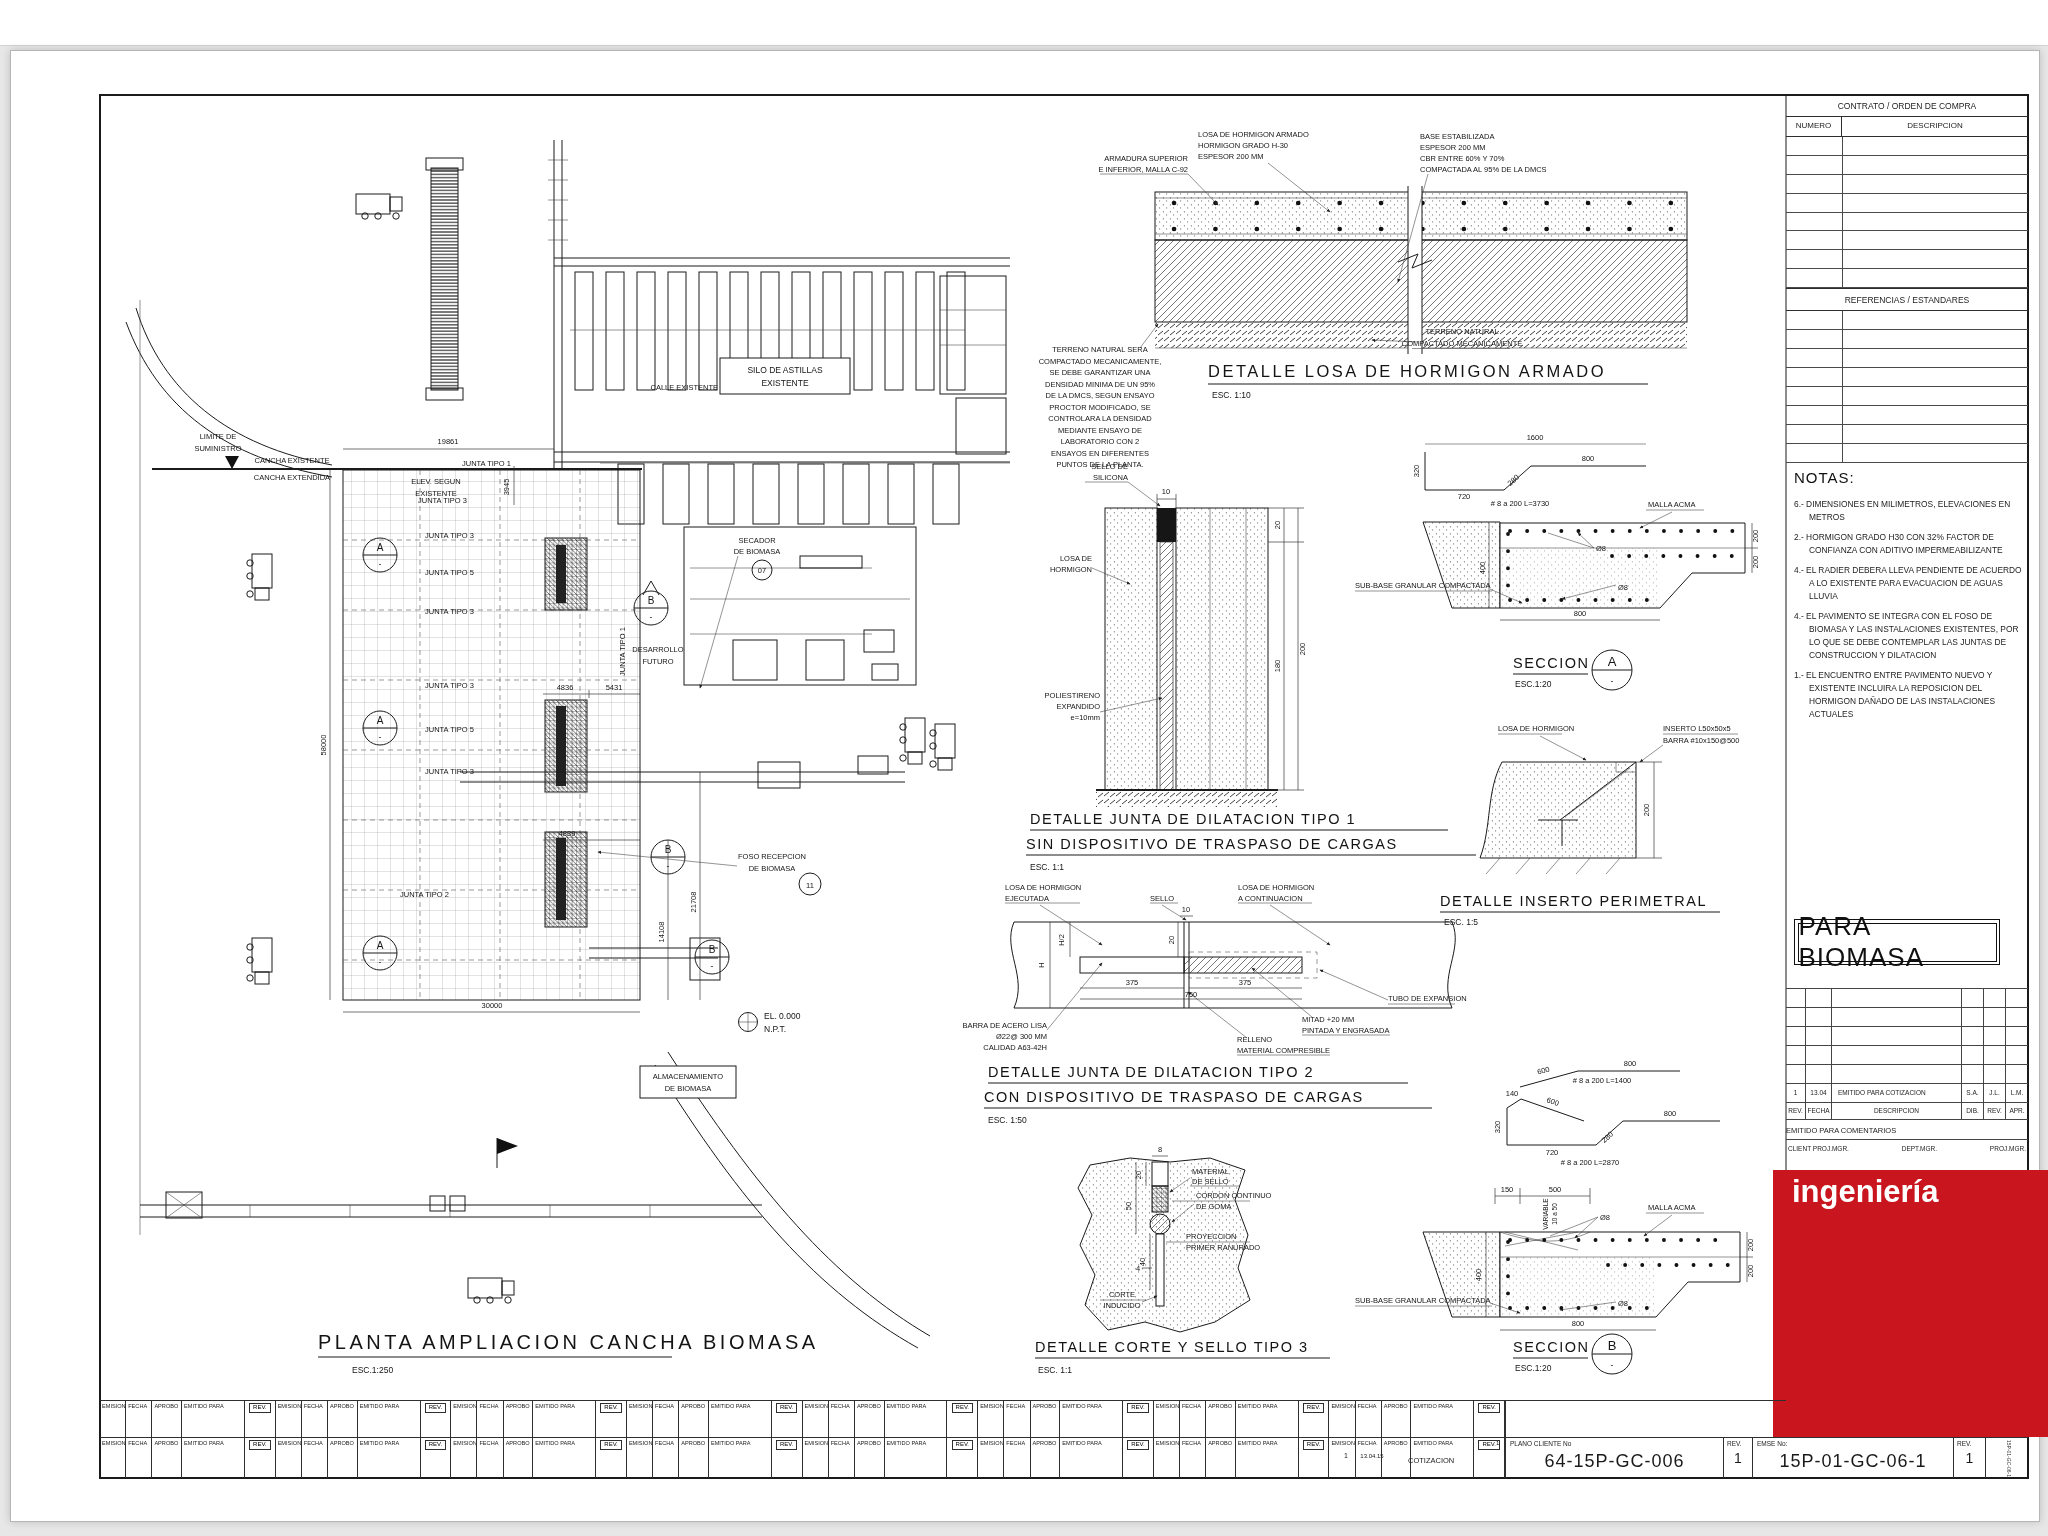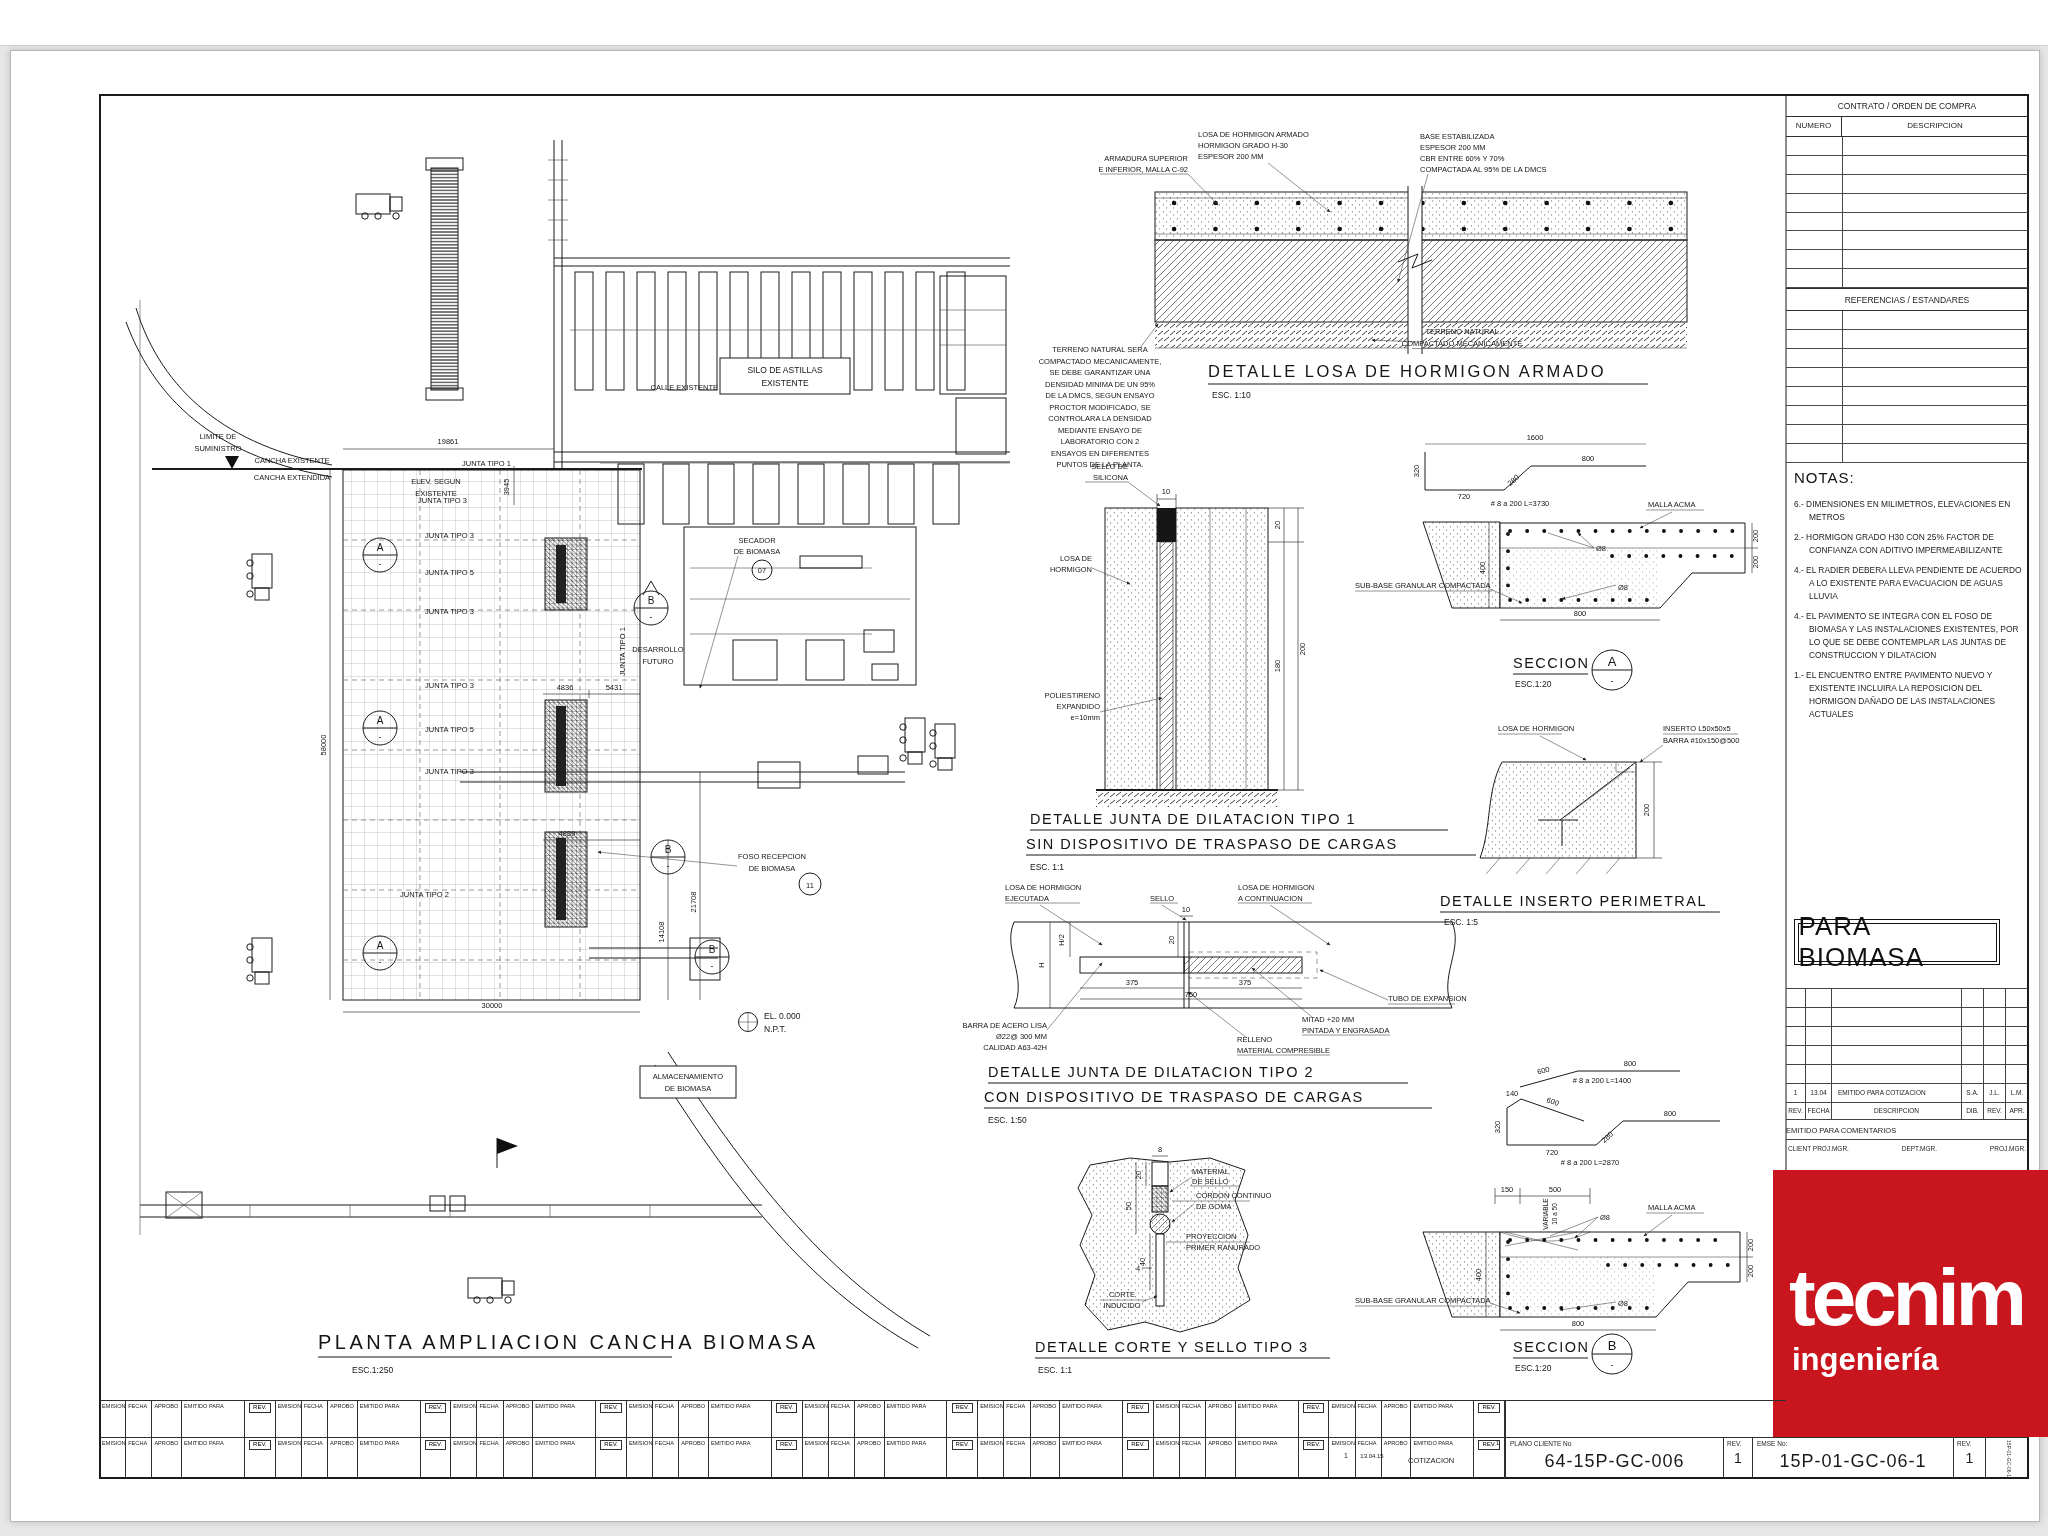--- a/index.html
+++ b/index.html
@@ -586,21 +586,21 @@
           <div class="trow"></div>
           <div class="trow"></div>
           <div class="trow"></div>
           <div class="trow"></div>
           <div class="trow"></div>
         </div>
     </div>
     <div class="notes">
       <h3>NOTAS:</h3>
       <div class="note">6.- DIMENSIONES EN MILIMETROS, ELEVACIONES EN METROS</div>
-      <div class="note">2.- HORMIGON GRADO H30 CON 25% FACTOR DE CONFIANZA CON ADITIVO IMPERMEABILIZANTE</div>
+      <div class="note">2.- HORMIGON GRADO H30 CON 32% FACTOR DE CONFIANZA CON ADITIVO IMPERMEABILIZANTE</div>
       <div class="note">4.- EL RADIER DEBERA LLEVA PENDIENTE DE ACUERDO A LO EXISTENTE PARA EVACUACION DE AGUAS LLUVIA</div>
       <div class="note">4.- EL PAVIMENTO SE INTEGRA CON EL FOSO DE BIOMASA Y LAS INSTALACIONES EXISTENTES, POR LO QUE SE DEBE CONTEMPLAR LAS JUNTAS DE CONSTRUCCION Y DILATACION</div>
       <div class="note">1.- EL ENCUENTRO ENTRE PAVIMENTO NUEVO Y EXISTENTE INCLUIRA LA REPOSICION DEL HORMIGON DAÑADO DE LAS INSTALACIONES ACTUALES</div>
     </div>
     <div class="stamp">
       <div class="in">PARA BIOMASA</div>
     </div>
     <div class="revwrap">
       <div style="border-top:1px solid #444">
         <div class="rrow">
@@ -687,21 +687,20 @@
       <div class="emitrow">EMITIDO PARA COMENTARIOS</div>
       <div class="signrow">
         <span>CLIENT PROJ.MGR.</span>
         <span>DEPT.MGR.</span>
         <span>PROJ.MGR.</span>
       </div>
     </div>
   </div>
 
   <div class="logo">
-    <div class="brand">tecnim</div>
     <div class="tag">ingeniería</div>
   </div>
 
   <div class="frow" style="left:100px;top:1400px;width:1405px;height:37px">
     <div class="fb">
       <div class="fc c1">EMISION</div>
       <div class="fc c2">FECHA</div>
       <div class="fc c3">APROBO</div>
       <div class="fc c4">EMITIDO PARA</div>
       <div class="c5">

